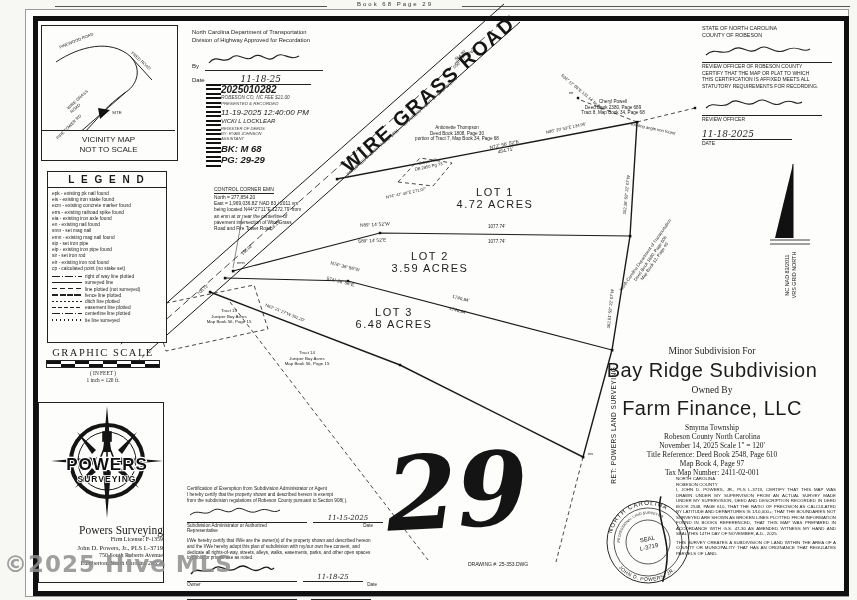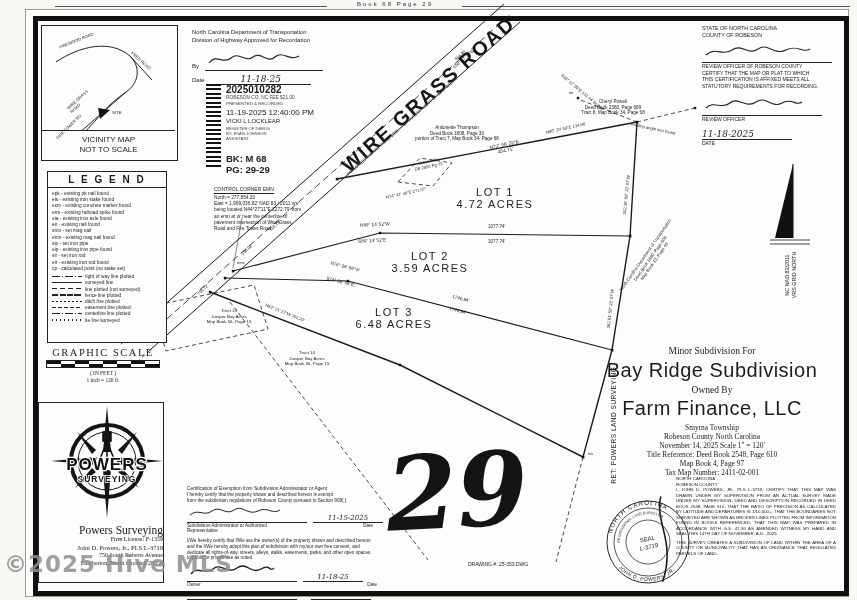--- a/index.html
+++ b/index.html
@@ -195,32 +195,32 @@
             <path d="M4,11 C12,1 18,13 26,6 S40,11 48,5 S62,12 70,5 S84,10 94,4" fill="none" stroke="#222" stroke-width="1.2"></path>
           </svg>
       </span>
     </div>
     <div class="sigrow" style="margin-top:3px;">
       <span class="t6">Date</span>
       <span class="uline hand" style="width:100px;display:inline-block;font-size:9px;text-align:center;">11-18-25</span>
     </div>
   </div>
 
-  <div class="abs" style="left:206px;top:84px;width:142px;display:flex;gap:5px;">
+  <div class="abs" style="left:206px;top:84px;width:142px;display:flex;font-style:italic;">
     <div style="width:15px;height:84px;background:repeating-linear-gradient(180deg,#111 0 2px,#fdfdfb 2px 4.5px);"></div>
     <div>
       <div style="font-size:10px;font-weight:bold;">2025010282</div>
       <div class="t48" style="color:#444;">ROBESON CO, NC FEE $21.00</div>
       <div class="t44" style="color:#444;">PRESENTED &amp; RECORDED</div>
       <div class="t8" style="margin-top:1px;">11-19-2025 12:40:00 PM</div>
       <div class="t6">VICKI L LOCKLEAR</div>
       <div class="t42" style="color:#444;">REGISTER OF DEEDS</div>
       <div class="t42" style="color:#444;">BY: RYAN JOHNSON</div>
       <div class="t42" style="color:#444;">ASSISTANT</div>
-      <div style="font-size:9.5px;font-weight:bold;margin-top:12px;">BK: M 68</div>
+      <div style="font-size:9.5px;font-weight:bold;margin-top:2px;">BK: M 68</div>
       <div style="font-size:9.5px;font-weight:bold;">PG: 29-29</div>
     </div>
   </div>
 
   <div class="abs" style="left:214px;top:177px;width:112px;">
     <div class="t50 uline" style="display:inline-block;">CONTROL CORNER EMN</div>
     <div class="t48">North = 277,854.20</div>
     <div class="t48">East = 1,969,036.82' NAD 83 / 2011 vrs</div>
     <div class="t48">being located N44°27'11"E 1272.79' from</div>
     <div class="t48">an emn at or near the centerline of</div>

